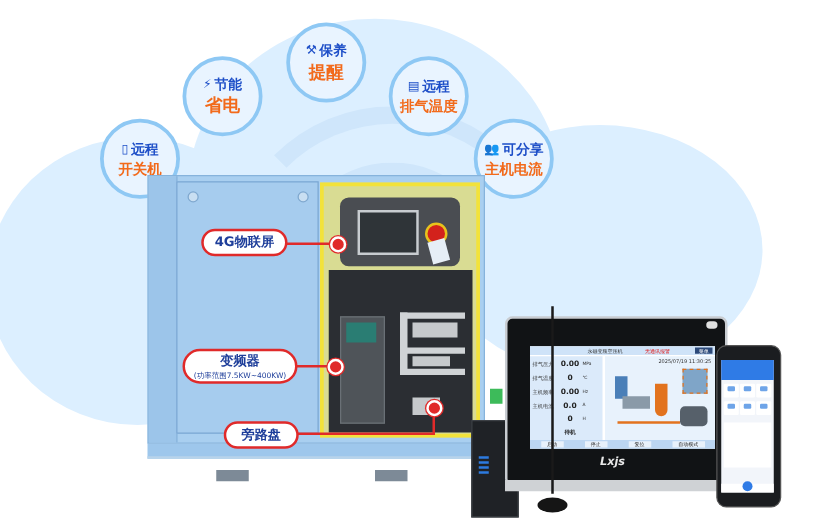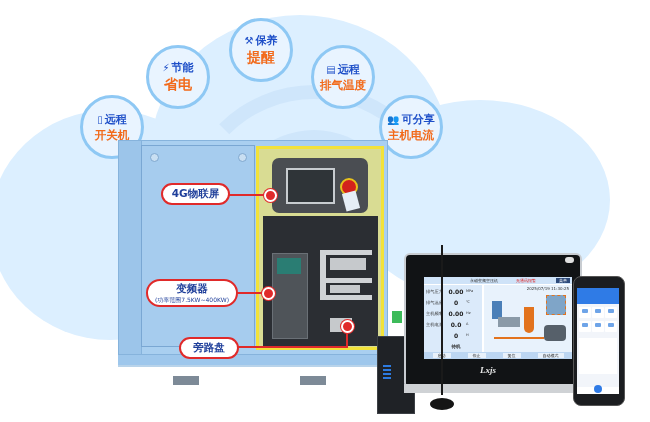--- a/index.html
+++ b/index.html
@@ -53,21 +53,21 @@
   .menu-btn{position:absolute;right:2px;top:0;background:#2d4a7a;color:#fff;padding:0 3px;}
   .mon-left{position:absolute;left:0;top:8px;width:58px;height:67px;background:#dbeafa;}
   .mon-row{position:absolute;left:2px;width:55px;height:8px;font-size:4.2px;color:#333;display:flex;align-items:center;}
   .mon-row .k{width:20px;}
   .mon-row .v{width:20px;text-align:center;font-size:6px;font-weight:bold;color:#222;}
   .mon-row .u{font-size:3.5px;}
   .mon-right{position:absolute;left:60px;top:8px;width:88px;height:67px;background:#e8f2fc;}
   .mon-time{position:absolute;right:3px;top:1px;font-size:4px;color:#333;}
   .mon-btns{position:absolute;left:0;top:75px;width:100%;height:7px;background:#bcd6f2;display:flex;justify-content:space-around;align-items:center;}
   .mon-btn{font-size:4px;background:#e8f1fb;padding:0 5px;color:#222;}
-  .logo{position:absolute;left:480px;top:365px;font-size:9px;font-style:italic;font-weight:bold;color:#e8e8e8;font-family:Liberation Serif, serif;}
+  .logo{position:absolute;left:480px;top:365px;font-size:9px;font-style:italic;font-weight:bold;color:#e8e8e8;}
   .cloud-badge{position:absolute;left:565px;top:257px;width:9px;height:6px;border-radius:3px;background:#e0e0e0;}
   
   .phone{position:absolute;left:573px;top:276px;width:50px;height:128px;background:#1b1d20;border-radius:8px;border:1px solid #555;}
   .phone-screen{position:absolute;left:577px;top:288px;width:42px;height:106px;background:#f2f5fa;}
   .phone-top{position:absolute;left:0;top:0;width:100%;height:16px;background:#2f7be6;}
   .phone-card{position:absolute;width:12px;height:11px;background:#ffffff;border-radius:1px;}
   .phone-card i{position:absolute;left:3px;top:2px;width:6px;height:4px;background:#6ea4e8;border-radius:1px;}
   .phone-nav{position:absolute;left:0;bottom:0;width:100%;height:7px;background:#ffffff;}
   .phone-nav b{position:absolute;left:17px;top:-2px;width:8px;height:8px;border-radius:50%;background:#2f7be6;}
 </style>

